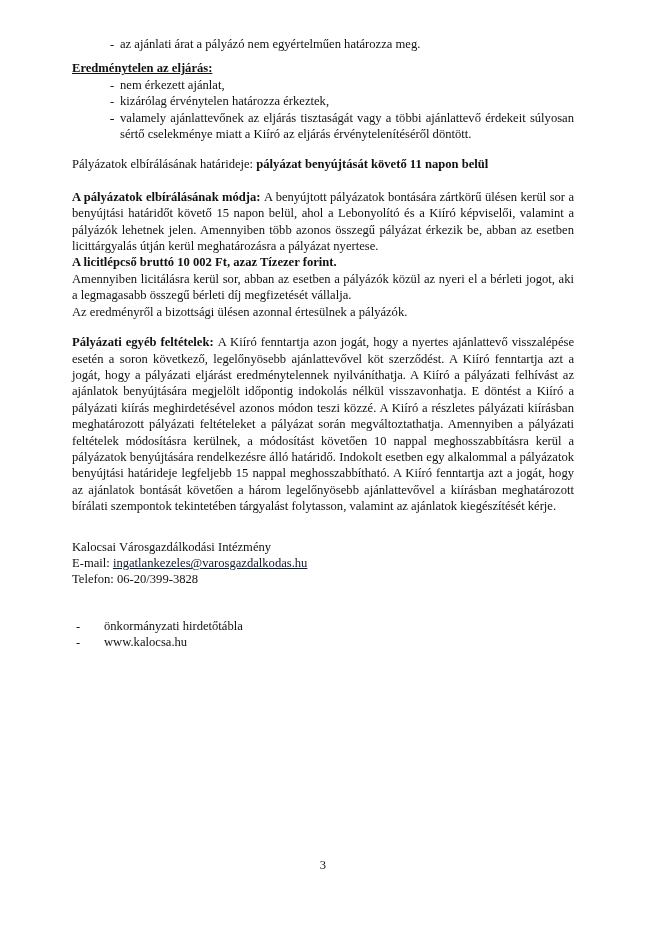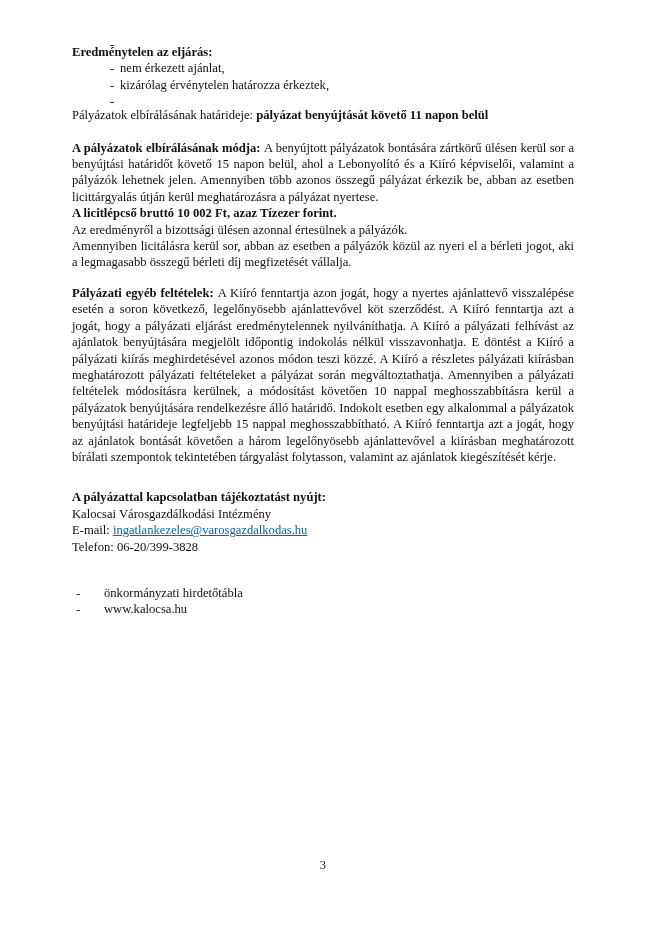--- a/index.html
+++ b/index.html
@@ -2,83 +2,84 @@
 <html><head>
 <meta charset="utf-8">
 <style>
   html, body { margin: 0; padding: 0; background: #ffffff; }
   body { width: 646px; height: 925px; position: relative; overflow: hidden;
          font-family: "Liberation Serif", "DejaVu Serif", serif; color: #111; font-size: 12.6px; }
   .page { position: absolute; left: 72px; top: 36px; width: 502px; }
   .line { line-height: 16.4px; }
   .just { text-align: justify; text-align-last: auto; }
   .b { font-weight: bold; }
-  .u { }
+  .u { text-decoration: underline; }
   .li { position: relative; padding-left: 48px; text-align: justify; line-height: 16.4px; }
   .li .dash { position: absolute; left: 38px; top: 0; width: 8px; }
   .li2 { position: relative; padding-left: 32px; line-height: 16.4px; }
   .li2 .dash { position: absolute; left: 4px; top: 0; } .gap8 { height: 8px; } .gap14 { height: 14px; }
   .gap24 { height: 24px; } .gap30 { height: 30px; }
-  a.mail { color: #0369a1; text-decoration: underline; }
+  a.mail { color: #0f172a; text-decoration: underline; }
   .pagenum { position: absolute; left: 0; width: 646px; top: 858px; text-align: center; font-size: 12.6px; }
 </style>
 </head>
 <body>
 
 <div class="page">
 
   <div class="li">
     <span class="dash">-</span>
+    <span>az ajánlati árat a pályázó nem egyértelműen határozza meg.</span>
   </div>
 
   <div class="gap8"></div>
 
   <div class="line b u">Eredménytelen az eljárás:</div>
   <div class="li">
     <span class="dash">-</span>
     <span>nem érkezett ajánlat,</span>
   </div>
   <div class="li">
     <span class="dash">-</span>
     <span>kizárólag érvénytelen határozza érkeztek,</span>
   </div>
   <div class="li">
     <span class="dash">-</span>
   </div>
   <div class="li">
     <span class="dash">-</span>
+    <span>valamely ajánlattevőnek az eljárás tisztaságát vagy a többi ajánlattevő érdekeit súlyosan sértő cselekménye miatt a Kiíró az eljárás érvénytelenítéséről döntött.</span>
   </div>
 
   <div class="gap14"></div>
 
   <div class="line">
     <span>Pályázatok elbírálásának határideje: </span><span class="b">pályázat benyújtását követő 11 napon belül</span>
   </div>
 
   <div class="gap8"></div>
 
 
   <div class="gap8"></div>
 
   <div class="line just">
     <span class="b">A pályázatok elbírálásának módja: </span><span>A benyújtott pályázatok bontására zártkörű ülésen kerül sor a benyújtási határidőt követő 15 napon belül, ahol a Lebonyolító és a Kiíró képviselői, valamint a pályázók lehetnek jelen. Amennyiben több azonos összegű pályázat érkezik be, abban az esetben licittárgyalás útján kerül meghatározásra a pályázat nyertese.</span>
   </div>
   <div class="line b">A licitlépcső bruttó 10 002 Ft, azaz Tízezer forint.</div>
+  <div class="line just">Amennyiben licitálásra kerül sor, abban az esetben a pályázók közül az nyeri el a bérleti jogot, aki a legmagasabb összegű bérleti díj megfizetését vállalja.</div>
   <div class="line">Az eredményről a bizottsági ülésen azonnal értesülnek a pályázók.</div>
-  <div class="line just">Amennyiben licitálásra kerül sor, abban az esetben a pályázók közül az nyeri el a bérleti jogot, aki a legmagasabb összegű bérleti díj megfizetését vállalja.</div>
 
   <div class="gap14"></div>
 
   <div class="line just">
     <span class="b">Pályázati egyéb feltételek: </span><span>A Kiíró fenntartja azon jogát, hogy a nyertes ajánlattevő visszalépése esetén a soron következő, legelőnyösebb ajánlattevővel köt szerződést. A Kiíró fenntartja azt a jogát, hogy a pályázati eljárást eredménytelennek nyilváníthatja. A Kiíró a pályázati felhívást az ajánlatok benyújtására megjelölt időpontig indokolás nélkül visszavonhatja. E döntést a Kiíró a pályázati kiírás meghirdetésével azonos módon teszi közzé. A Kiíró a részletes pályázati kiírásban meghatározott pályázati feltételeket a pályázat során megváltoztathatja. Amennyiben a pályázati feltételek módosításra kerülnek, a módosítást követően 10 nappal meghosszabbításra kerül a pályázatok benyújtására rendelkezésre álló határidő. Indokolt esetben egy alkalommal a pályázatok benyújtási határideje legfeljebb 15 nappal meghosszabbítható. A Kiíró fenntartja azt a jogát, hogy az ajánlatok bontását követően a három legelőnyösebb ajánlattevővel a kiírásban meghatározott bírálati szempontok tekintetében tárgyalást folytasson, valamint az ajánlatok kiegészítését kérje.</span>
   </div>
 
   <div class="gap24"></div>
 
-  <div class="line b u">A pályázattal kapcsolatban tájékoztatást nyújt:</div>
   <div class="line">Kalocsai Városgazdálkodási Intézmény</div>
   <div class="line">
     <span>E-mail: </span><a class="mail">ingatlankezeles@varosgazdalkodas.hu</a>
   </div>
   <div class="line">Telefon: 06-20/399-3828</div>
 
   <div class="gap30"></div>
 
   <div class="li2">
     <span class="dash">-</span>

